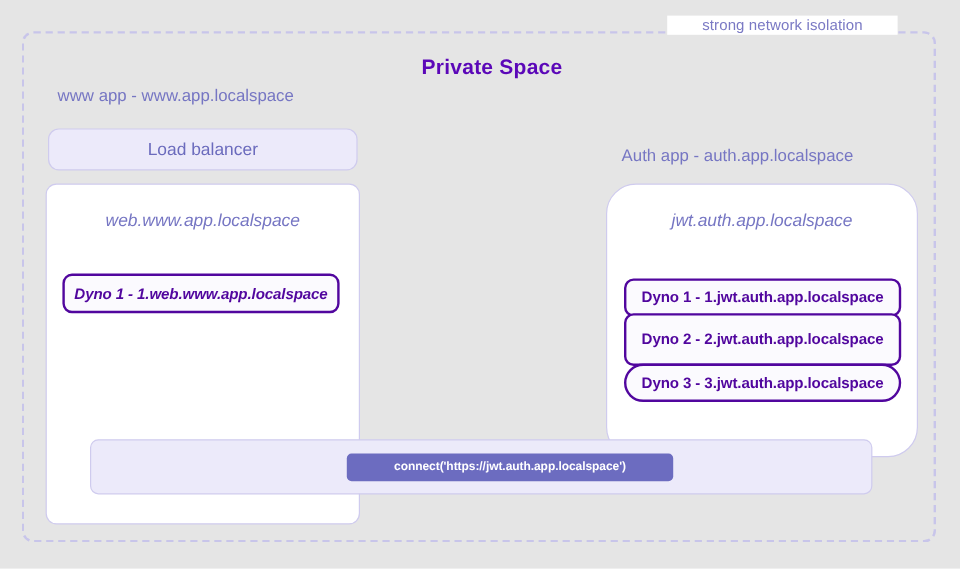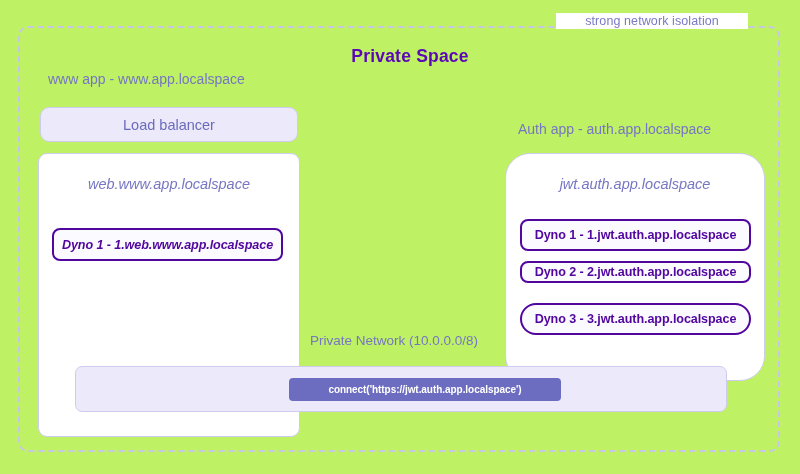--- a/index.html
+++ b/index.html
@@ -8,21 +8,21 @@
     background: #ffffff;
   }
   body {
     font-family: "Liberation Sans", sans-serif;
     -webkit-font-smoothing: antialiased;
   }
   #canvas {
     position: relative;
     width: 800px;
     height: 474px;
-    background: #bef264;
+    background: #e5e5e5;
     overflow: hidden;
   }
 
   
   .private-space {
     position: absolute;
     left: 18px;
     top: 26px;
     width: 762px;
     height: 426px;
@@ -178,25 +178,24 @@
   </div>
 
   <div class="dyno" style="left:52px; top:228px; width:231px; height:33px;font-style:italic;">Dyno 1 - 1.web.www.app.localspace</div>
 
   <div class="group-label" style="left:518px; top:121px;">Auth app - auth.app.localspace</div>
 
   <div class="panel" style="left:505px; top:153px; width:260px; height:228px;border-radius:25px;">
     <div class="panel-title" style="top:22px;">jwt.auth.app.localspace</div>
   </div>
 
-  <div class="dyno" style="left:520px; top:219px; width:231px; height:32px;">Dyno 1 - 1.jwt.auth.app.localspace</div>
-
-  <div class="dyno" style="left:520px; top:261px; width:231px; height:22px;">Dyno 2 - 2.jwt.auth.app.localspace</div>
+  <div class="dyno" style="left:520px; top:232px; width:231px; height:32px;">Dyno 1 - 1.jwt.auth.app.localspace</div>
+
+  <div class="dyno" style="left:520px; top:261px; width:231px; height:44px;">Dyno 2 - 2.jwt.auth.app.localspace</div>
 
   <div class="dyno" style="left:520px; top:303px; width:231px; height:32px;border-radius:16px;">Dyno 3 - 3.jwt.auth.app.localspace</div>
 
-  <div class="net-label">Private Network (10.0.0.0/8)</div>
 
   <div class="net-bar"></div>
 
   <div class="connect-chip">connect('https://jwt.auth.app.localspace')</div>
 
 </div>
 
 </body></html>

